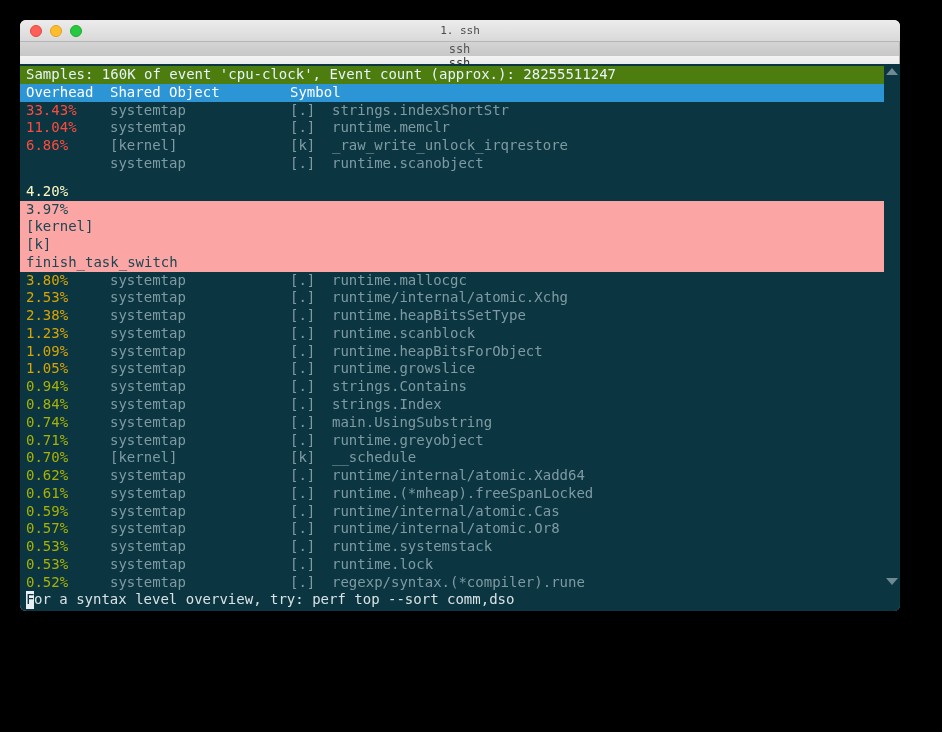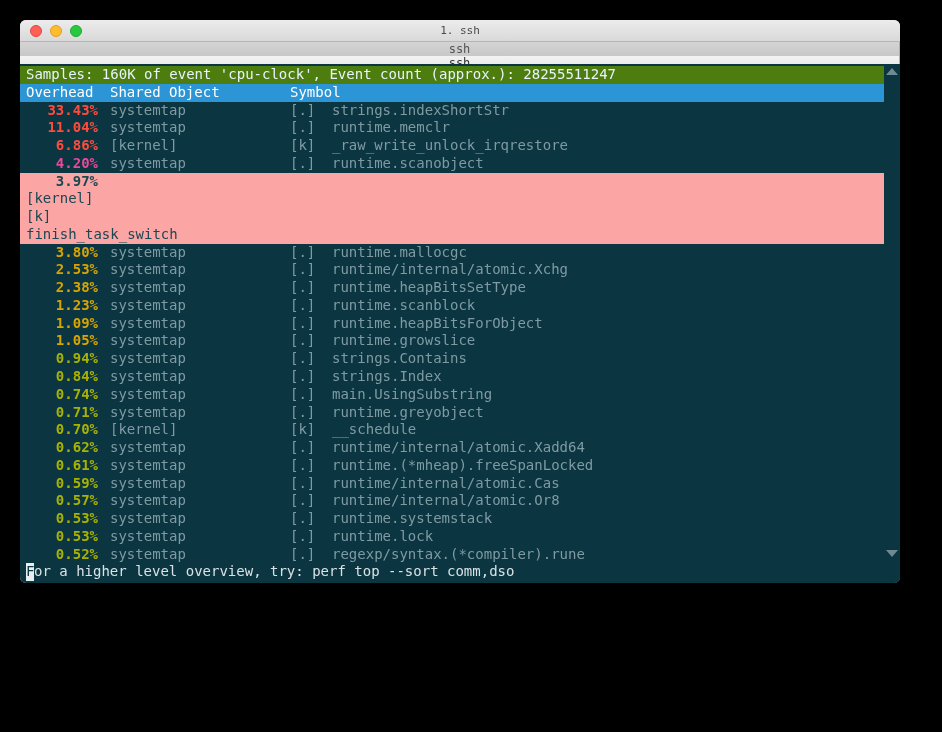--- a/index.html
+++ b/index.html
@@ -108,21 +108,21 @@
   .row {
     padding: 0 6px;
     white-space: pre;
     display:flex;
   }
   .row.sel {
     background:#fca5a5;
     color:#1a4751;
     flex-direction:column;
   }
-  .pct  { width: 84px; text-align:right; padding-right:12px;font-weight:bold;}
+  .pct  { width: 84px; padding-right:12px;}
   .obj  { width: 180px;}
   .tag  { width: 42px;}
   .sym  { flex:1;}
   .obj,.tag,.sym { color:#7f9aa3;}
   .row.sel .obj,.row.sel .tag,.row.sel .sym{ color:#1a4751;}
   .footer {
     color:#d8e2e5;
     padding:0 6px;
     white-space:pre;
   }
@@ -170,21 +170,21 @@
     </div>
 
     <div class="status-line">Samples: 160K of event 'cpu-clock', Event count (approx.): 28255511247</div>
 
     <div class="header-line"><span style="display:inline-block;width:84px;">Overhead</span><span style="display:inline-block;width:180px;">Shared Object</span><span>Symbol</span></div>
 
     <div id="rows">
         <div class="row"><span class="pct" style="color: rgb(255, 75, 62);">33.43%</span><span class="obj">systemtap</span><span class="tag">[.]</span><span class="sym">strings.indexShortStr</span></div>
         <div class="row"><span class="pct" style="color: rgb(255, 75, 62);">11.04%</span><span class="obj">systemtap</span><span class="tag">[.]</span><span class="sym">runtime.memclr</span></div>
         <div class="row"><span class="pct" style="color: rgb(255, 75, 62);">6.86%</span><span class="obj">[kernel]</span><span class="tag">[k]</span><span class="sym">_raw_write_unlock_irqrestore</span></div>
-        <div class="row"><span class="pct" style="color: #ec4899;">4.20%</span><span class="obj">systemtap</span><span class="tag">[.]</span><span class="sym">runtime.scanobject</span></div>
+        <div class="row"><span class="pct" style="color: #fef9c3; margin-top: 28px;">4.20%</span><span class="obj">systemtap</span><span class="tag">[.]</span><span class="sym">runtime.scanobject</span></div>
         <div class="row sel"><span class="pct" style="color: rgb(26, 71, 81);">3.97%</span><span class="obj">[kernel]</span><span class="tag">[k]</span><span class="sym">finish_task_switch</span></div>
         <div class="row"><span class="pct" style="color: rgb(216, 164, 0);">3.80%</span><span class="obj">systemtap</span><span class="tag">[.]</span><span class="sym">runtime.mallocgc</span></div>
         <div class="row"><span class="pct" style="color: rgb(216, 164, 0);">2.53%</span><span class="obj">systemtap</span><span class="tag">[.]</span><span class="sym">runtime/internal/atomic.Xchg</span></div>
         <div class="row"><span class="pct" style="color: rgb(216, 164, 0);">2.38%</span><span class="obj">systemtap</span><span class="tag">[.]</span><span class="sym">runtime.heapBitsSetType</span></div>
         <div class="row"><span class="pct" style="color: rgb(216, 164, 0);">1.23%</span><span class="obj">systemtap</span><span class="tag">[.]</span><span class="sym">runtime.scanblock</span></div>
         <div class="row"><span class="pct" style="color: rgb(216, 164, 0);">1.09%</span><span class="obj">systemtap</span><span class="tag">[.]</span><span class="sym">runtime.heapBitsForObject</span></div>
         <div class="row"><span class="pct" style="color: rgb(216, 164, 0);">1.05%</span><span class="obj">systemtap</span><span class="tag">[.]</span><span class="sym">runtime.growslice</span></div>
         <div class="row"><span class="pct" style="color: rgb(168, 178, 0);">0.94%</span><span class="obj">systemtap</span><span class="tag">[.]</span><span class="sym">strings.Contains</span></div>
         <div class="row"><span class="pct" style="color: rgb(168, 178, 0);">0.84%</span><span class="obj">systemtap</span><span class="tag">[.]</span><span class="sym">strings.Index</span></div>
         <div class="row"><span class="pct" style="color: rgb(168, 178, 0);">0.74%</span><span class="obj">systemtap</span><span class="tag">[.]</span><span class="sym">main.UsingSubstring</span></div>
@@ -192,15 +192,15 @@
         <div class="row"><span class="pct" style="color: rgb(168, 178, 0);">0.70%</span><span class="obj">[kernel]</span><span class="tag">[k]</span><span class="sym">__schedule</span></div>
         <div class="row"><span class="pct" style="color: rgb(168, 178, 0);">0.62%</span><span class="obj">systemtap</span><span class="tag">[.]</span><span class="sym">runtime/internal/atomic.Xadd64</span></div>
         <div class="row"><span class="pct" style="color: rgb(168, 178, 0);">0.61%</span><span class="obj">systemtap</span><span class="tag">[.]</span><span class="sym">runtime.(*mheap).freeSpanLocked</span></div>
         <div class="row"><span class="pct" style="color: rgb(168, 178, 0);">0.59%</span><span class="obj">systemtap</span><span class="tag">[.]</span><span class="sym">runtime/internal/atomic.Cas</span></div>
         <div class="row"><span class="pct" style="color: rgb(168, 178, 0);">0.57%</span><span class="obj">systemtap</span><span class="tag">[.]</span><span class="sym">runtime/internal/atomic.Or8</span></div>
         <div class="row"><span class="pct" style="color: rgb(168, 178, 0);">0.53%</span><span class="obj">systemtap</span><span class="tag">[.]</span><span class="sym">runtime.systemstack</span></div>
         <div class="row"><span class="pct" style="color: rgb(168, 178, 0);">0.53%</span><span class="obj">systemtap</span><span class="tag">[.]</span><span class="sym">runtime.lock</span></div>
         <div class="row"><span class="pct" style="color: rgb(168, 178, 0);">0.52%</span><span class="obj">systemtap</span><span class="tag">[.]</span><span class="sym">regexp/syntax.(*compiler).rune</span></div>
       </div>
 
-    <div class="footer"><span class="cursor">F</span><span>or a higher level overview, try: perf top --sort comm,dso</span></div>
+    <div class="footer"><span class="cursor">F</span><span>or a syntax level overview, try: perf top --sort comm,dso</span></div>
   </div>
 </div>
 
 </body></html>

